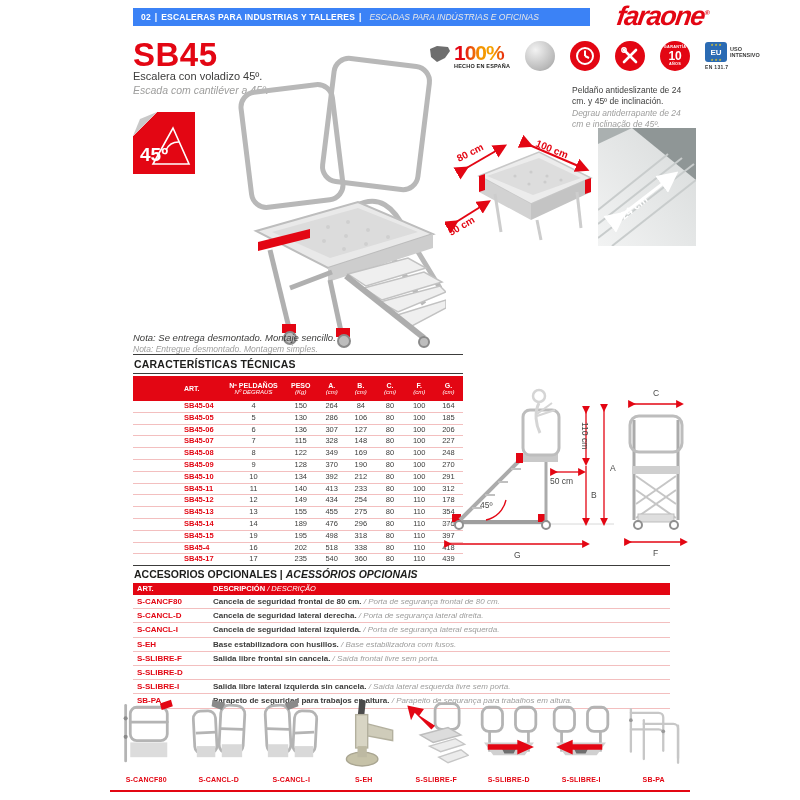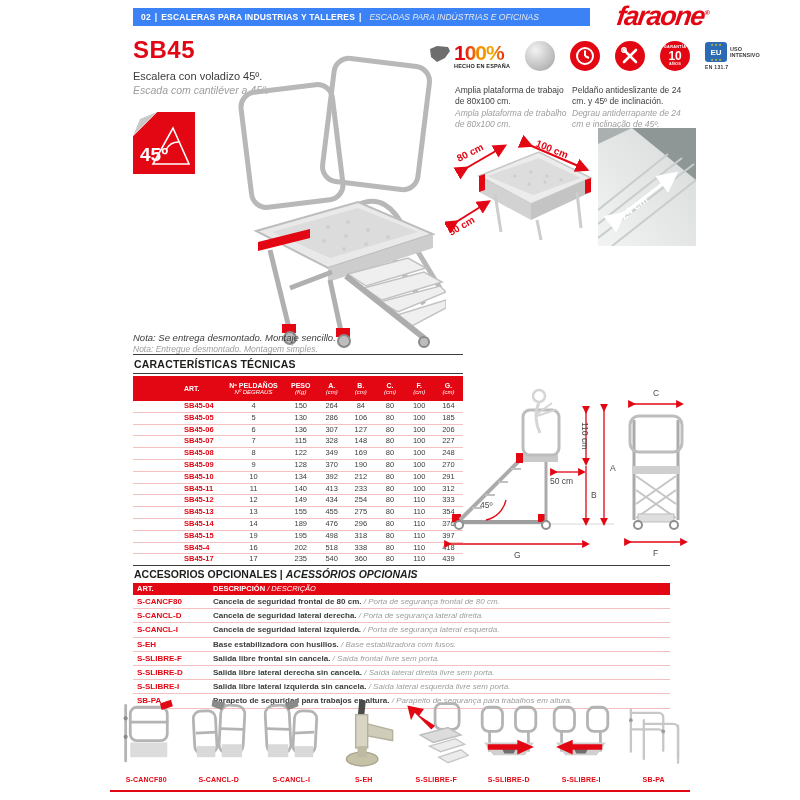--- a/index.html
+++ b/index.html
@@ -11,21 +11,21 @@
   .topbar{left:133px;top:8px;width:457px;height:18px;background:#3b82f6;color:#fff;
           font-size:8.5px;line-height:18px;padding-left:8px;box-sizing:border-box;white-space:nowrap;}
   .topbar .b{font-weight:bold;letter-spacing:.2px;}
   .topbar .pt{font-style:italic;font-weight:normal;color:#e8e8e8;margin-left:4px;}
   .topbar .dv{margin:0 4px;font-weight:bold;}
 
   .logo{left:617px;top:1px;font-size:27px;font-weight:900;font-style:italic;color:#e30613;
         letter-spacing:-1.5px;transform:skewX(-8deg);white-space:nowrap;}
   .logo sup{font-size:7px;letter-spacing:0;}
 
-  .prod-code{left:133px;top:36px;font-size:24px;font-weight:800;color:#e30613;letter-spacing:.5px;}
+  .prod-code{left:133px;top:36px;font-size:33px;font-weight:800;color:#e30613;letter-spacing:.5px;}
   .prod-es{left:133px;top:70px;font-size:11px;color:#3c3c3b;}
   .prod-pt{left:133px;top:84px;font-size:10.5px;font-style:italic;color:#9d9d9c;}
 
   
   .badges{left:428px;top:36px;display:flex;align-items:center;gap:15px;height:40px;}
   .made{display:flex;align-items:flex-start;gap:2px;}
   .made .pct{font-size:21px;font-weight:900;line-height:20px;
              background:linear-gradient(90deg,#e30613 15%,#f39200 45%,#f5a300 70%,#e30613 95%);
              -webkit-background-clip:text;background-clip:text;color:transparent;letter-spacing:-1px;}
   .made .sub{font-size:5.5px;font-weight:bold;color:#1d1d1b;letter-spacing:.2px;}
@@ -194,24 +194,20 @@
         <div class="eu-box">EU</div>
         <div class="eu-lbl">
             <div>USO</div>
             <div>INTENSIVO</div>
           </div>
       </div>
       <div class="eu-norm">EN 131.7</div>
     </div>
   </div>
 
-  <div class="abs feat feat1">
-    <div class="es">Amplia plataforma de trabajo de 80x100 cm.</div>
-    <div class="pt">Ampla plataforma de trabalho de 80x100 cm.</div>
-  </div>
   <div class="abs feat feat2">
     <div class="es">Peldaño antideslizante de 24 cm. y 45º de inclinación.</div>
     <div class="pt">Degrau antiderrapante de 24 cm e inclinação de 45º.</div>
   </div>
 
   <svg class="abs" style="left:445px;top:132px" width="152" height="112" viewBox="0 0 152 112">
     <defs>
       <marker id="ra" markerWidth="7" markerHeight="7" refX="3.5" refY="3.5" orient="auto">
           <path d="M0,0 L7,3.5 L0,7 Z" fill="#e30613"></path>
         </marker>
@@ -388,21 +384,21 @@
           <div class="num c7">312</div>
         </div>
         <div class="srow">
           <div class="art">SB45-12</div>
           <div class="num c1">12</div>
           <div class="num c2">149</div>
           <div class="num c3">434</div>
           <div class="num c4">254</div>
           <div class="num c5">80</div>
           <div class="num c6">110</div>
-          <div class="num c7">333</div>
+          <div class="num c7">178</div>
         </div>
         <div class="srow">
           <div class="art">SB45-13</div>
           <div class="num c1">13</div>
           <div class="num c2">155</div>
           <div class="num c3">455</div>
           <div class="num c4">275</div>
           <div class="num c5">80</div>
           <div class="num c6">110</div>
           <div class="num c7">354</div>
@@ -534,21 +530,20 @@
         <div class="arow">
           <div class="code">S-EH</div>
           <div class="des"><span class="es">Base estabilizadora con husillos.</span><span class="pt"> / Base estabilizadora com fusos.</span></div>
         </div>
         <div class="arow">
           <div class="code">S-SLIBRE-F</div>
           <div class="des"><span class="es">Salida libre frontal sin cancela.</span><span class="pt"> / Saída frontal livre sem porta.</span></div>
         </div>
         <div class="arow">
           <div class="code">S-SLIBRE-D</div>
-          <div class="des"><span class="es">Salida libre lateral derecha sin cancela.</span><span class="pt"> / Saída lateral direita livre sem porta.</span></div>
         </div>
         <div class="arow">
           <div class="code">S-SLIBRE-I</div>
           <div class="des"><span class="es">Salida libre lateral izquierda sin cancela.</span><span class="pt"> / Saída lateral esquerda livre sem porta.</span></div>
         </div>
         <div class="arow">
           <div class="code">SB-PA</div>
           <div class="des"><span class="es">Parapeto de seguridad para trabajos en altura.</span><span class="pt"> / Parapeito de segurança para trabalhos em altura.</span></div>
         </div>
       </div>

